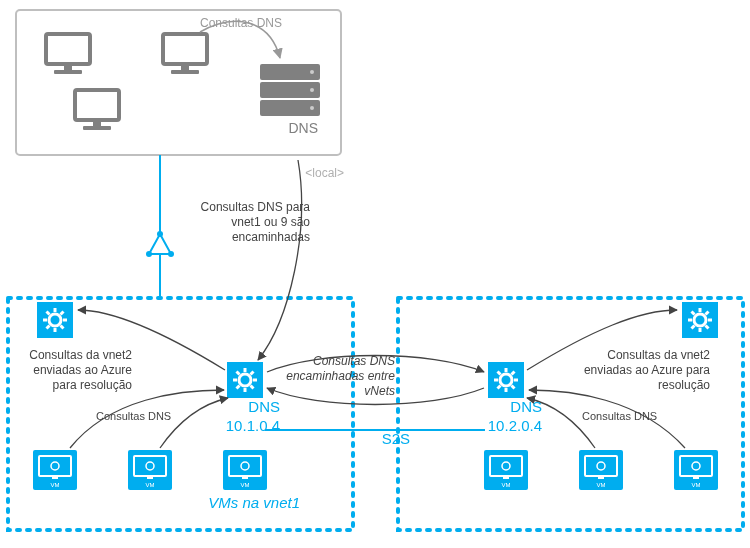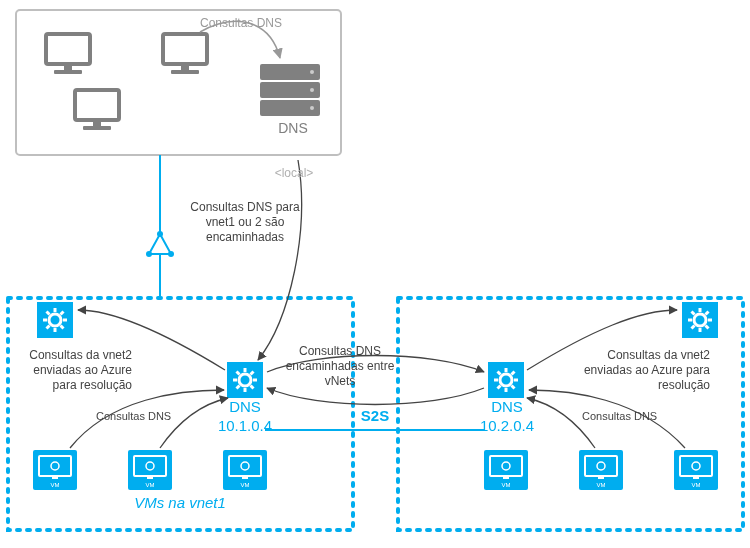--- a/index.html
+++ b/index.html
@@ -14,21 +14,21 @@
   }
   svg { position: absolute; top: 0; left: 0; }
   .label {
     position: absolute;
     color: #444;
     font-size: 12px;
     line-height: 1.25;
     text-align: right;
   }
   .label-small { font-size: 11px; }
-  .label-center { text-align: center; }
+  .label-center { }
   .blue-text { color: #00adef; font-size: 15px; }
 </style>
 </head>
 <body>
 
 <svg width="750" height="548">
   <defs>
     <marker id="arrow-dark" viewBox="0 0 10 10" refX="9" refY="5" markerWidth="7" markerHeight="7" orient="auto-start-reverse">
       <path d="M 0 0 L 10 5 L 0 10 z" fill="#444"></path>
     </marker>
@@ -122,31 +122,31 @@
   <path d="M 527 370 C 592 330, 640 310, 677 310" fill="none" stroke="#444" stroke-width="1.3" marker-end="url(#arrow-dark)"></path>
 
   <path d="M 685 448 C 640 398, 570 390, 529 390" fill="none" stroke="#444" stroke-width="1.3" marker-end="url(#arrow-dark)"></path>
   <path d="M 595 448 C 570 412, 545 402, 527 398" fill="none" stroke="#444" stroke-width="1.3" marker-end="url(#arrow-dark)"></path>
 </svg>
 
 <div class="label" style="left:200px; top:16px; color:#999;">Consultas DNS</div>
 <div class="label label-center" style="left:268px; top:120px; width:50px; color:#808080; font-size:14px;">DNS</div>
 <div class="label label-center" style="left:244px; top:158px; width:100px; color:#b0b0b0;margin-top:8px;">&lt;local&gt;</div>
 
-<div class="label label-center" style="left:180px; top:200px; width:130px;">Consultas DNS para vnet1 ou 2 são encaminhadas</div>
+<div class="label label-center" style="left:180px; top:200px; width:130px;">Consultas DNS para vnet1 ou 9 são encaminhadas</div>
 
 <div class="label" style="left:12px; top:348px; width:120px;">Consultas da vnet2 enviadas ao Azure para resolução</div>
 <div class="label label-small" style="left:96px; top:410px;">Consultas DNS</div>
 <div class="label label-center blue-text" style="left:210px; top:398px; width:70px;">
   <span>DNS</span><br>
   <span>10.1.0.4</span>
 </div>
 
-<div class="label label-center" style="left:285px; top:344px; width:110px;">Consultas DNS encaminhadas entre vNets</div>
-<div class="label label-center blue-text" style="left:340px; top:407px; width:70px;font-weight:bold;">S2S</div>
+<div class="label label-center" style="left:285px; top:354px; width:110px;font-style:italic;">Consultas DNS encaminhadas entre vNets</div>
+<div class="label label-center blue-text" style="left:340px; top:430px; width:70px;">S2S</div>
 
 <div class="label label-center blue-text" style="left:472px; top:398px; width:70px;">
   <span>DNS</span><br>
   <span>10.2.0.4</span>
 </div>
 <div class="label" style="left:580px; top:348px; width:130px;">Consultas da vnet2 enviadas ao Azure para resolução</div>
 <div class="label label-small" style="left:582px; top:410px;">Consultas DNS</div>
 
 <div class="label label-center blue-text" style="left:60px; top:494px; width:240px;font-style:italic;">
   <div>VMs na vnet1</div>

